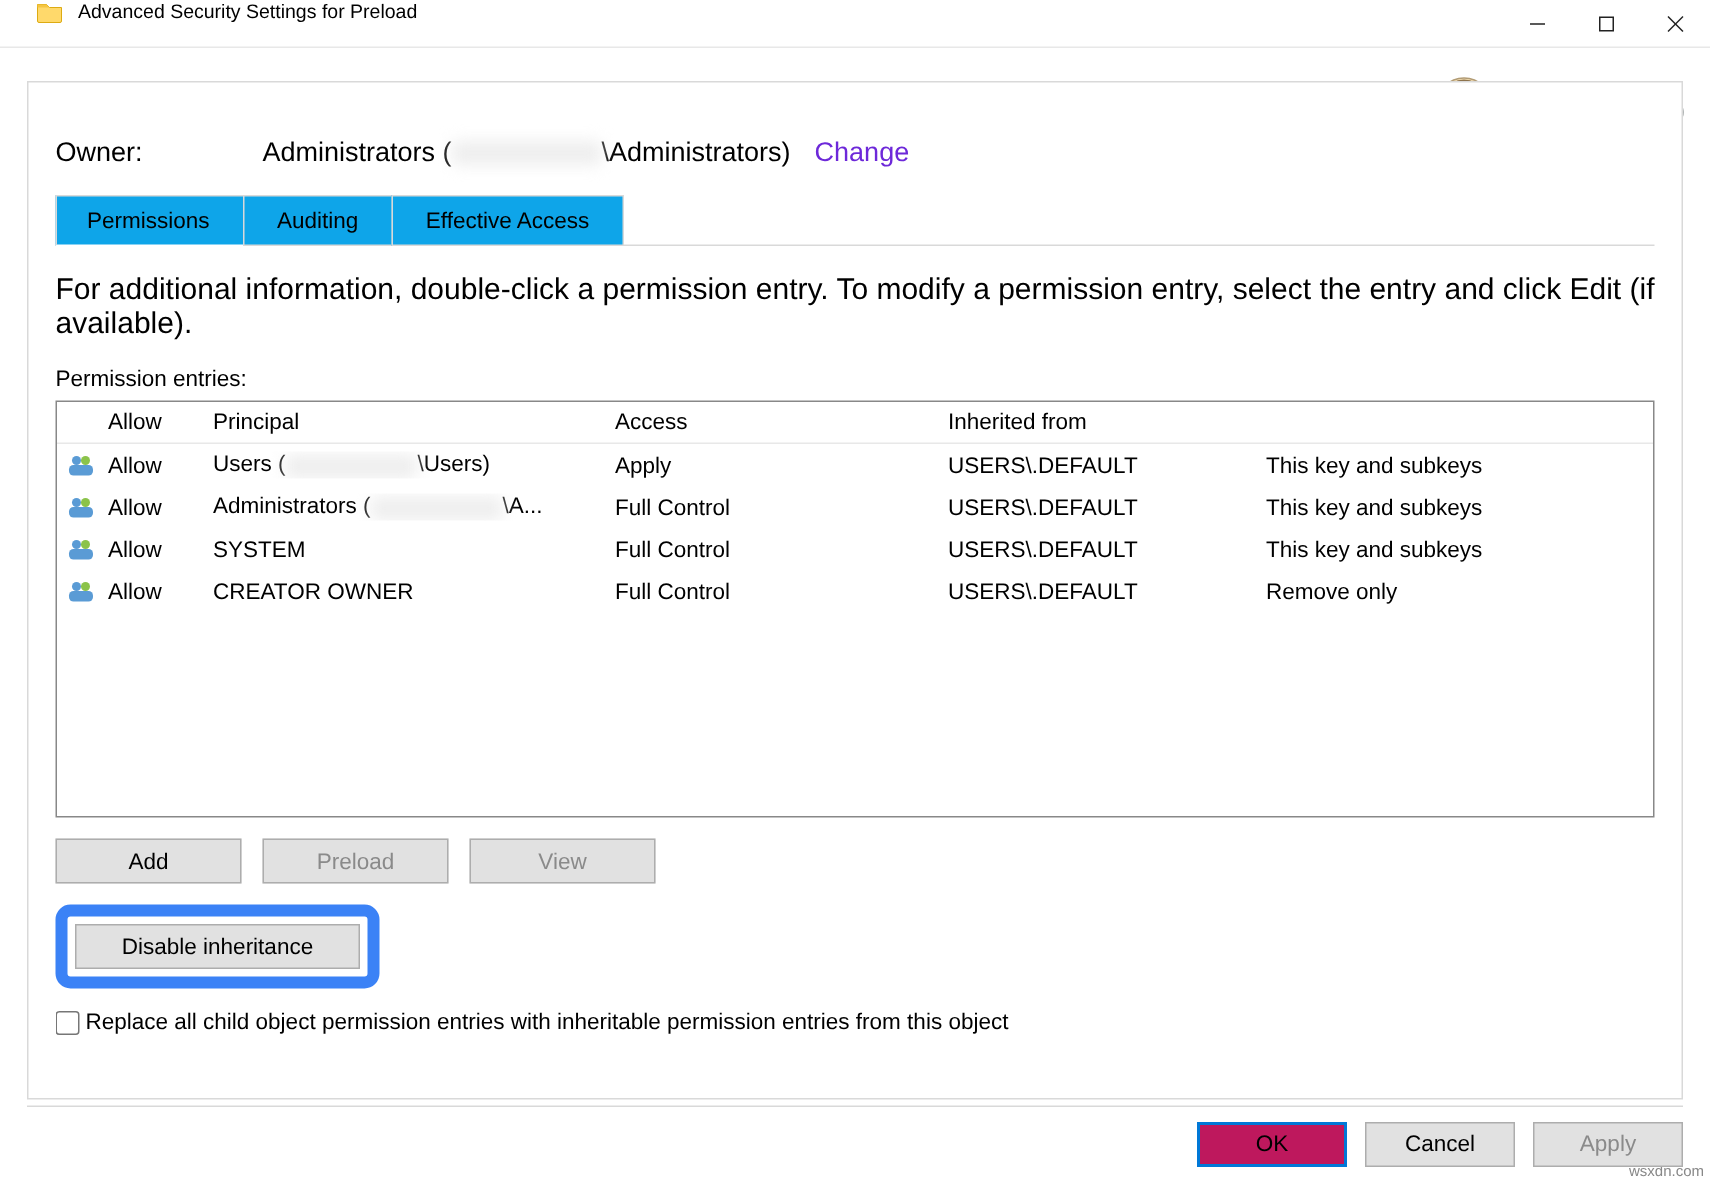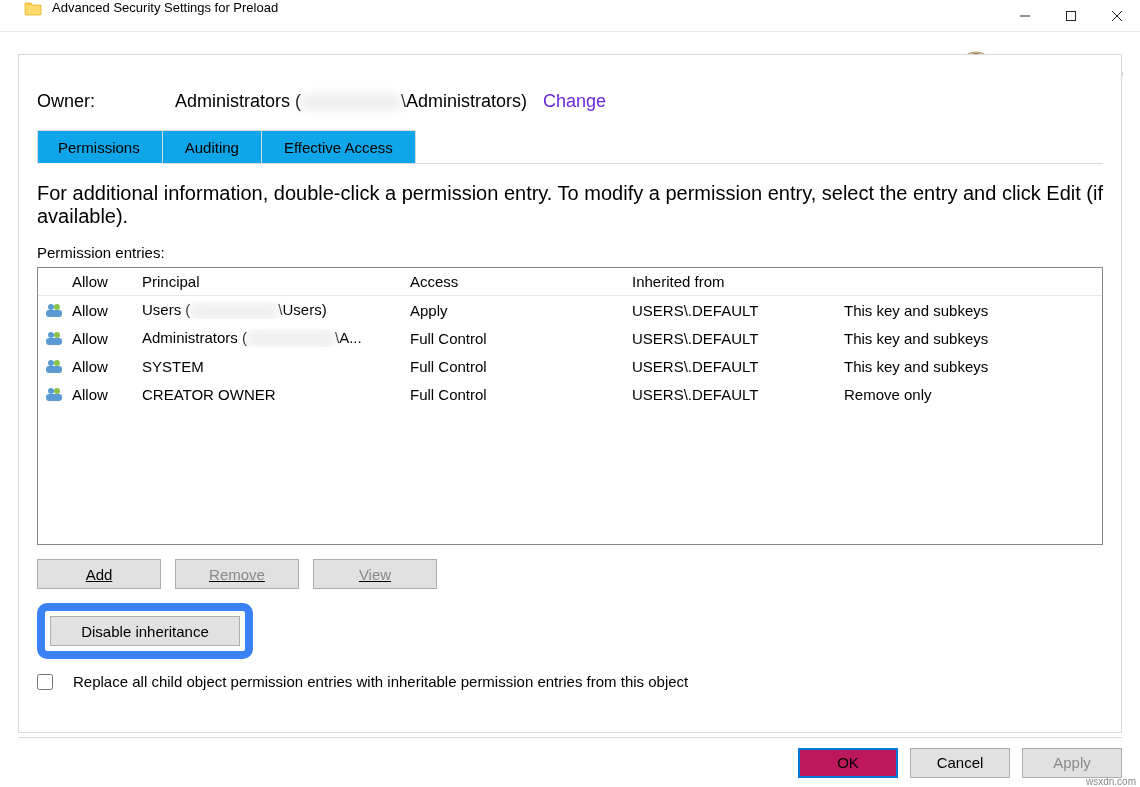--- a/index.html
+++ b/index.html
@@ -42,28 +42,28 @@
     .thead { border-bottom: 1px solid #e8e8e8; }
     .c-icon { width: 28px; flex: none; }
     .c-type { width: 70px; flex: none; }
     .c-principal { width: 268px; flex: none; overflow: hidden; white-space: nowrap; text-overflow: ellipsis; }
     .c-access { width: 222px; flex: none; }
     .c-inherited { width: 212px; flex: none; }
     .c-applies { flex: 1; }
     .trow .c-icon svg { display: block; }
 
     
-    .btn-row { display: flex; gap: 14px; margin-top: 14px; text-decoration: underline; }
+    .btn-row { display: flex; gap: 14px; margin-top: 14px; }
     .btn { width: 124px; height: 30px; border: 1px solid #adadad; background: #e1e1e1; display: flex; align-items: center; justify-content: center; font-size: 15px; cursor: pointer; }
     .btn.disabled { color: #8a8a8a; cursor: default; }
 
     .hi-wrap { display: inline-block; border: 8px solid #3b82f6; border-radius: 10px; padding: 5px; margin-top: 14px; }
     .hi-wrap .btn.wide { width: 190px; }
 
-    .chk-row { margin-top: 14px; display: flex; align-items: center; gap: 20px; font-size: 15px; }
+    .chk-row { margin-top: 14px; display: flex; align-items: center; gap: 4px; font-size: 15px; }
     .chk-row input { width: 16px; height: 16px; margin: 0; }
 
     
     .footer { position: absolute; left: 18px; right: 18px; bottom: 8px; height: 42px; border-top: 1px solid #d9d9d9; display: flex; justify-content: flex-end; align-items: center; gap: 12px; padding-top: 8px; }
     .footer .btn { width: 100px; height: 30px; }
     .footer .btn.primary { border: 2px solid #0078d7; background: #be185d; }
   </style>
 </head>
 <body>
 
@@ -200,21 +200,21 @@
       <div class="c-principal">CREATOR OWNER</div>
       <div class="c-access">Full Control</div>
       <div class="c-inherited">USERS\.DEFAULT</div>
       <div class="c-applies">Remove only</div>
     </div>
   </div>
 
   
   <div class="btn-row">
     <div class="btn">Add</div>
-    <div class="btn disabled">Remove</div>
+    <div class="btn disabled">Preload</div>
     <div class="btn disabled">View</div>
   </div>
 
   
   <div class="hi-wrap">
     <div class="btn wide">Disable inheritance</div>
   </div>
 
   
   <div class="chk-row">

